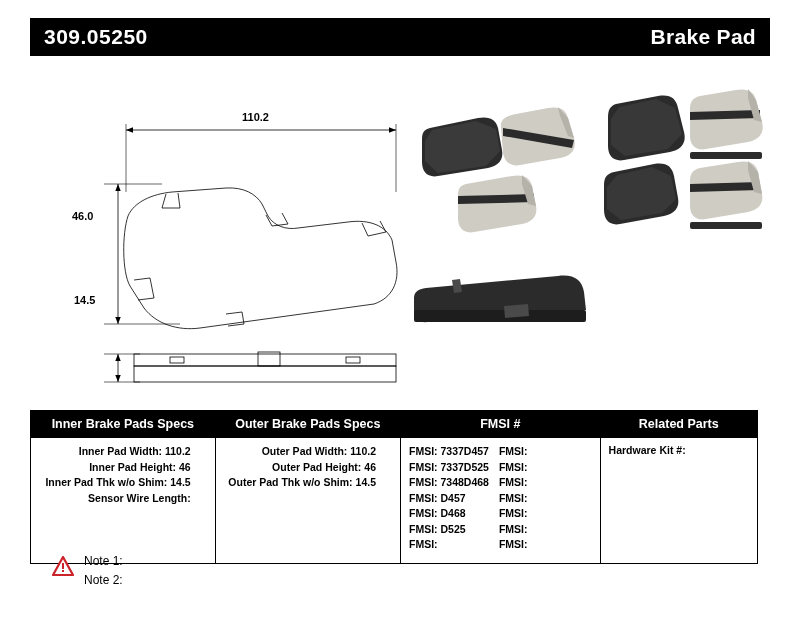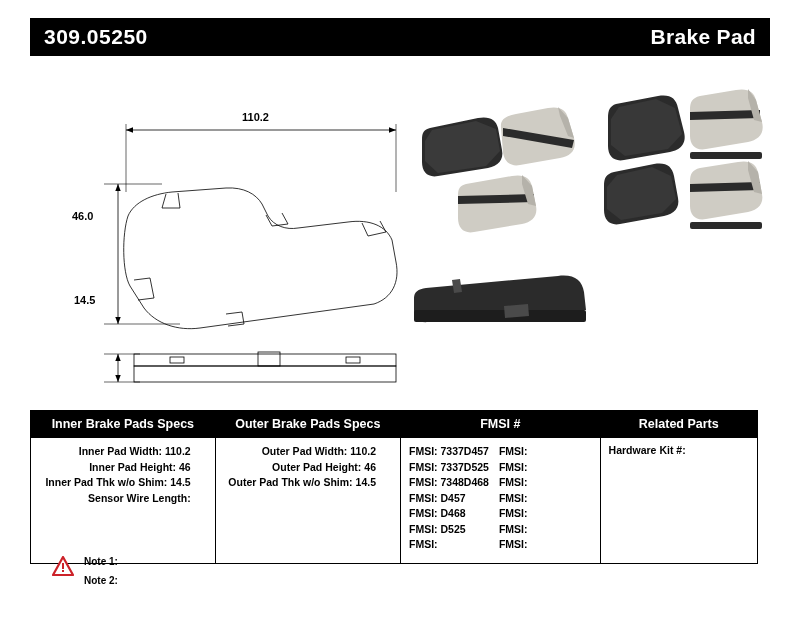--- a/index.html
+++ b/index.html
@@ -113,22 +113,22 @@
   .notes {
     position: absolute;
     left: 52px;
     top: 552px;
     display: flex;
     align-items: flex-start;
     gap: 10px;
   }
   .warn-icon { margin-top: 4px; }
   .note-line {
-    font-size: 10px;
-    font-weight: bold;
+    font-size: 12px;
+    font-weight: normal;
     line-height: 19px;
   }
 
   svg { display: block; }
   .thin { stroke: #000; stroke-width: 0.8; fill: none; }
   .dimline { stroke: #000; stroke-width: 0.8; fill: none; }
   .ext { stroke: #000; stroke-width: 0.6; fill: none; }
 </style>
 </head>
 <body>

